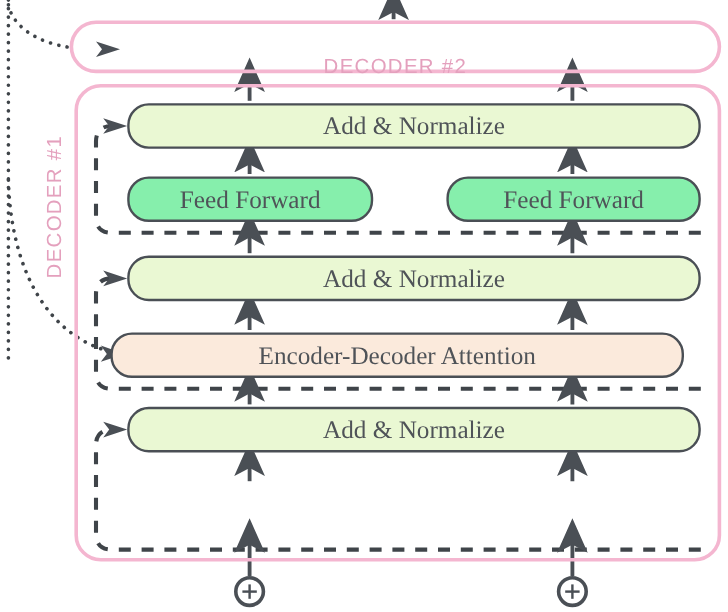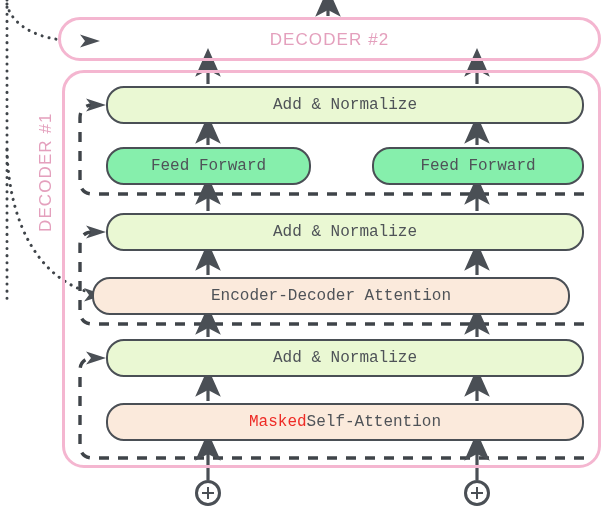--- a/index.html
+++ b/index.html
@@ -49,43 +49,43 @@
     position: absolute;
     color: #e4a0bd;
     font-size: 17px;
     letter-spacing: 1.1px;
     white-space: nowrap;
     font-family: "Liberation Sans", sans-serif;
   }
   #decoder2-label {
     left: 0;
     right: 0;
-    top: 10px;
+    top: 26px;
     text-align: center;
   }
   #decoder1-label {
     left: 36px;
     top: 232px;
     transform: rotate(-90deg);
     transform-origin: left top;
   }
 
   
   .block {
     position: absolute;
     box-sizing: border-box;
     border: 2.5px solid #4a4f55;
     border-radius: 18px;
     display: flex;
     align-items: center;
     justify-content: center;
     color: #4f5358;
-    font-size: 16px;
+    font-size: 21px;
     white-space: nowrap;
-    font-family: Liberation Mono, monospace;
+    font-family: Liberation Serif, serif;
   }
   .block.green  { background: #eaf8d3; }
   .block.blue   { background: #86efac; }
   .block.peach  { background: #fbeadc; }
 
   #block-addnorm-3 { left: 106px; top: 86px;  width: 478px; height: 38px; }
   #block-ff-left   { left: 106px; top: 147px; width: 205px; height: 38px; }
   #block-ff-right  { left: 372px; top: 147px; width: 212px; height: 38px; }
   #block-addnorm-2 { left: 106px; top: 213px; width: 478px; height: 38px; }
   #block-encdec    { left: 92px; top: 277px; width: 478px; height: 38px; }
@@ -211,21 +211,17 @@
   <div class="block blue" id="block-ff-left">Feed Forward</div>
 
   <div class="block blue" id="block-ff-right">Feed Forward</div>
 
   <div class="block green" id="block-addnorm-2">Add &amp; Normalize</div>
 
   <div class="block peach" id="block-encdec">Encoder-Decoder Attention</div>
 
   <div class="block green" id="block-addnorm-1">Add &amp; Normalize</div>
 
-  <div class="block peach" id="block-masked">
-    <span class="masked-word">Masked</span>
-      <span class="masked-rest"> Self-Attention</span>
-  </div>
 
   <div class="plus-circle" id="plus-left"></div>
   <div class="plus-circle" id="plus-right"></div>
 
 </div>
 
 </body></html>

